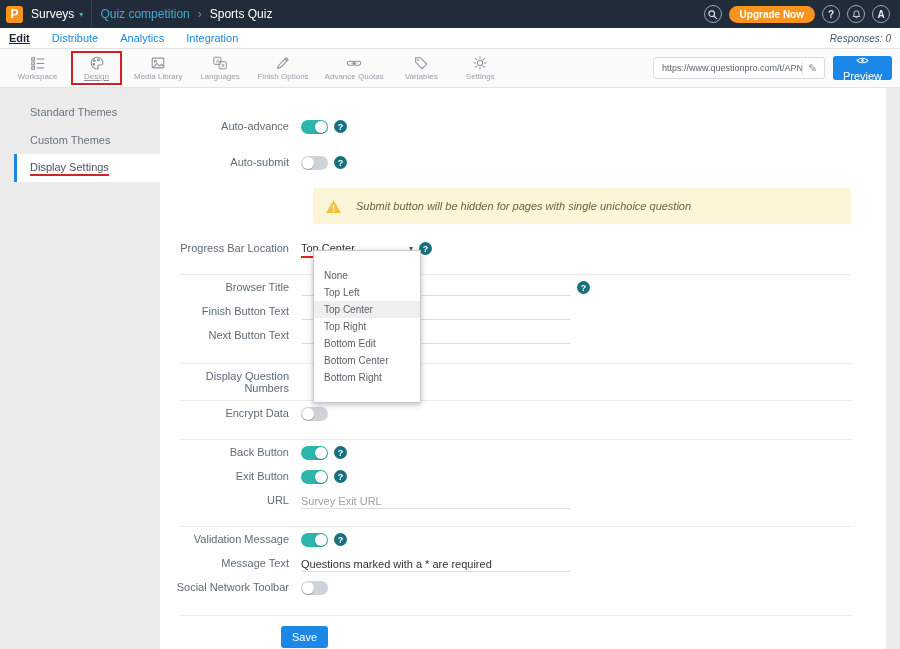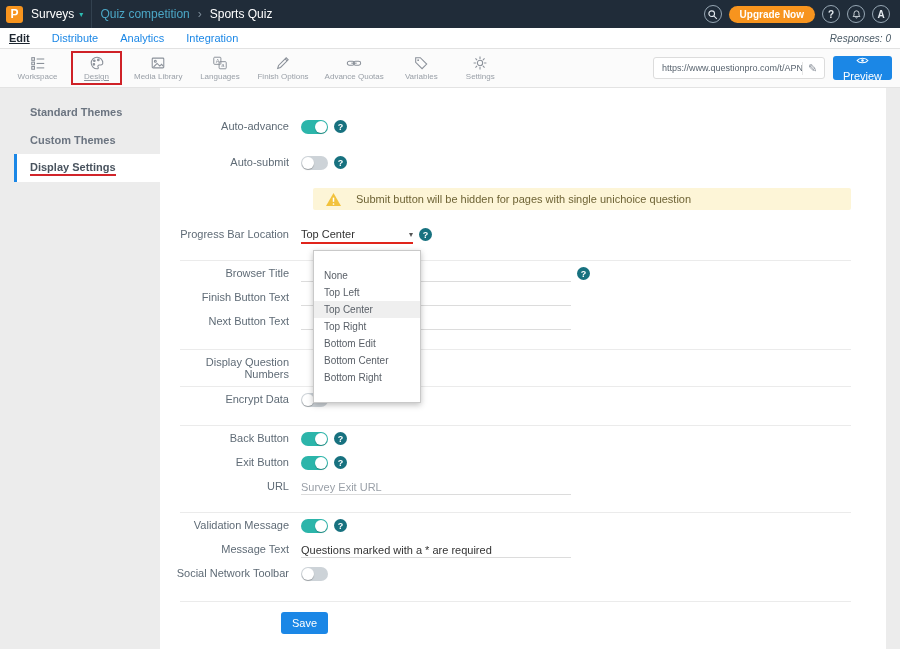--- a/index.html
+++ b/index.html
@@ -39,42 +39,42 @@
   .url-box{margin-left:auto;display:flex;align-items:center;border:1px solid #dcdcdc;background:#fff;
     border-radius:3px;height:22px;padding:0 5px 0 8px;width:172px;}
   .url-box input{border:none;outline:none;font-size:9px;color:#5a6570;width:140px;background:transparent;
     font-family:inherit;}
   .url-box .pencil{color:#8b919a;font-size:11px;border-left:1px solid #e6e6e6;padding-left:5px;cursor:pointer;}
   .preview-btn{margin-left:8px;background:#1b87e6;color:#fff;border:none;border-radius:3px;height:24px;
     padding:0 10px;font-size:11px;display:flex;align-items:center;gap:5px;cursor:pointer;flex-direction:column;}
 
   
   .page{display:flex;background:#ececec;padding:0 14px;height:561px;align-items:flex-start;}
-  .sidebar{width:146px;flex:none;padding-top:10px;font-weight:bold;}
+  .sidebar{width:146px;flex:none;padding-top:10px;}
   .side-item{height:28px;display:flex;align-items:center;padding-left:16px;font-size:11px;color:#6b7480;cursor:pointer;}
   .side-item.active{background:#fff;border-left:3px solid #1b87e6;padding-left:13px;color:#49535e;}
   .side-item.active .side-label{border-bottom:2px solid #d1242a;padding-bottom:1px;}
 
   .content{flex:1;background:#fff;position:relative;padding-top:32px;height:561px;}
 
   .form-row{display:flex;align-items:flex-start;height:24px;}
   .row-label{width:141px;text-align:right;padding-right:12px;font-size:11px;color:#5f6b76;flex:none;}
   .mt6{margin-top:6px;} .mt8{margin-top:8px;} .mt10{margin-top:10px;} .mt12{margin-top:12px;} .mt18{margin-top:18px;}
 
   .toggle{width:27px;height:14px;border-radius:7px;background:#cdd3d8;position:relative;flex:none;cursor:pointer;}
   .toggle.on{background:#2cb5aa;}
   .toggle .knob{position:absolute;top:1px;left:1px;width:12px;height:12px;border-radius:50%;background:#fff;
     box-shadow:0 1px 1px rgba(0,0,0,.25);}
   .toggle.on .knob{left:auto;right:1px;}
 
   .help{width:13px;height:13px;flex:none;border-radius:50%;background:#17717f;color:#fff;font-size:9px;
     font-weight:bold;display:inline-flex;align-items:center;justify-content:center;margin-left:6px;cursor:pointer;}
 
-  .warning{margin:8px 0 0 153px;width:538px;height:22px;background:#fdf5d7;border-radius:2px;display:flex;
-    align-items:center;gap:14px;padding:0 12px;}
+  .warning{margin:8px 0 0 153px;width:538px;height:36px;background:#fdf5d7;border-radius:2px;display:flex;
+    align-items:center;gap:14px;padding:0 12px;font-style:italic;}
   .warning .wtext{font-size:11px;color:#6e6335;}
 
   .divider{border-top:1px solid #ebebeb;margin-left:20px;margin-right:35px;}
 
   .select-ctl{width:112px;display:flex;align-items:center;justify-content:space-between;
     border-bottom:2px solid #e0241b;font-size:11px;color:#333;padding-bottom:2px;cursor:pointer;}
   .select-ctl .sel-caret{font-size:8px;color:#555;}
 
   .line-input{width:270px;border:none;border-bottom:1px solid #dcdcdc;font-size:11px;color:#333;
     padding:1px 0;outline:none;background:transparent;font-family:inherit;}

